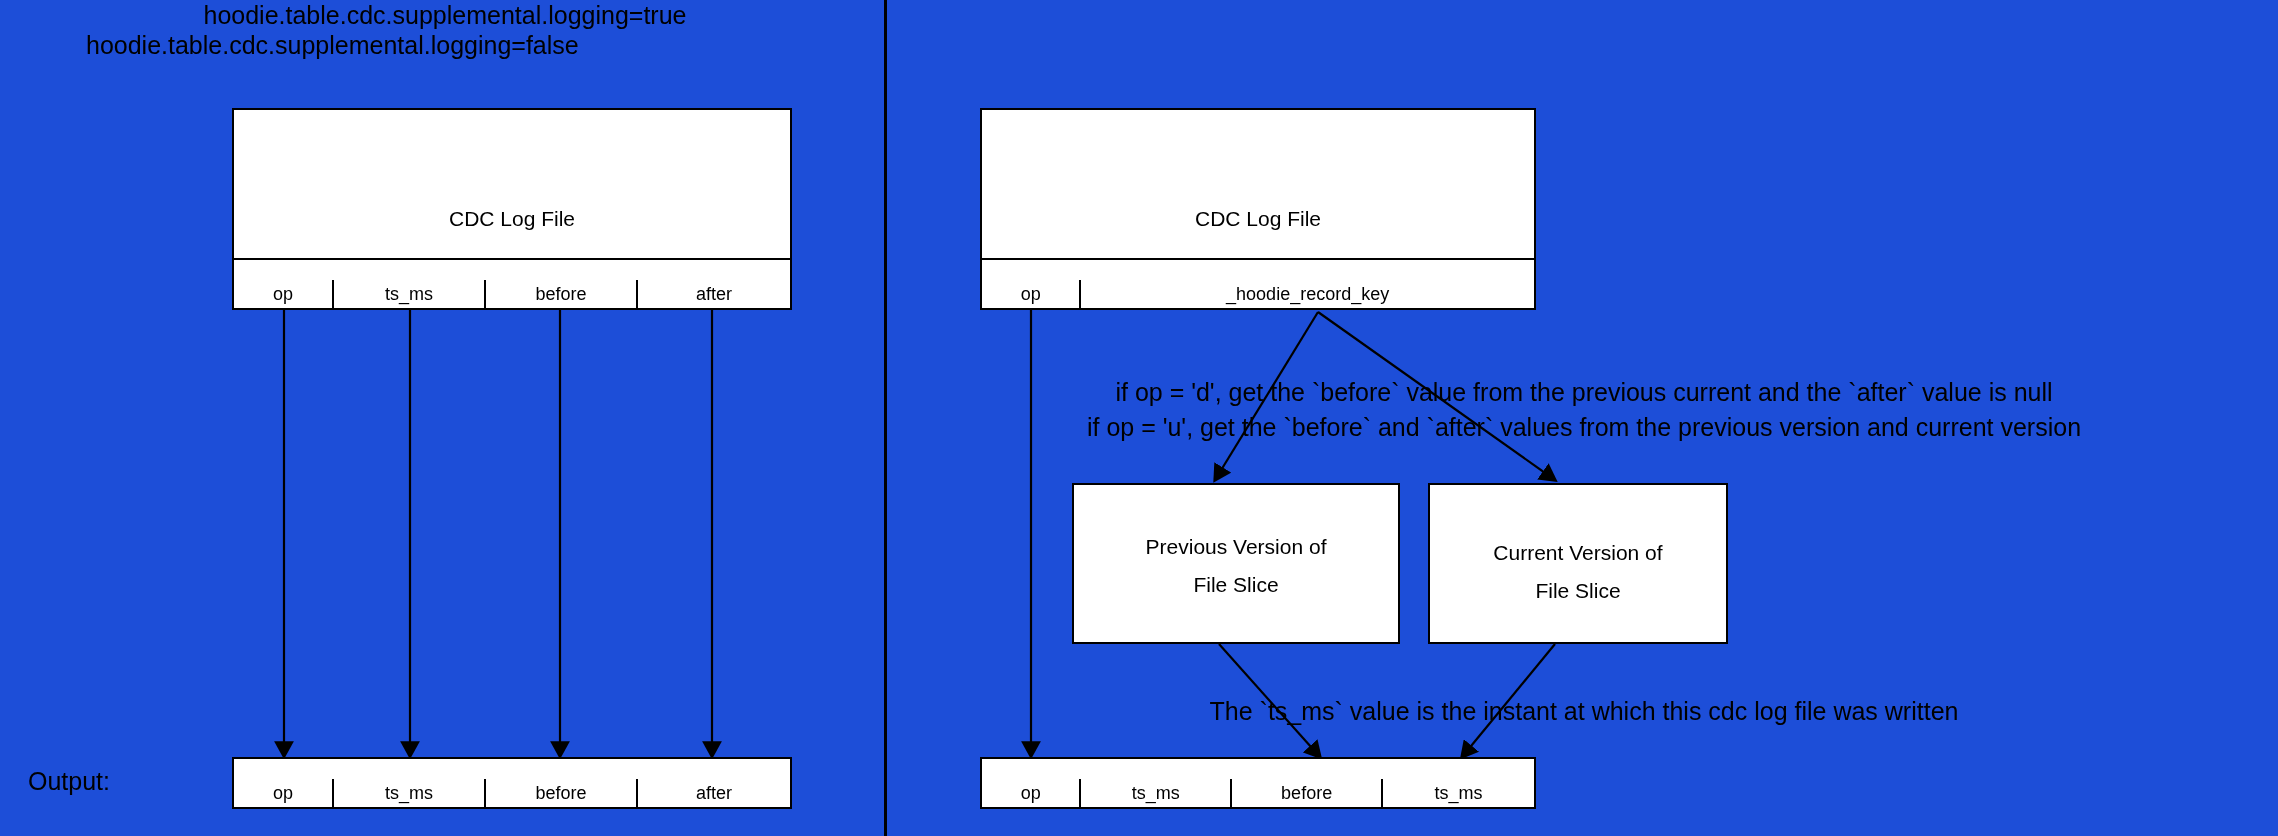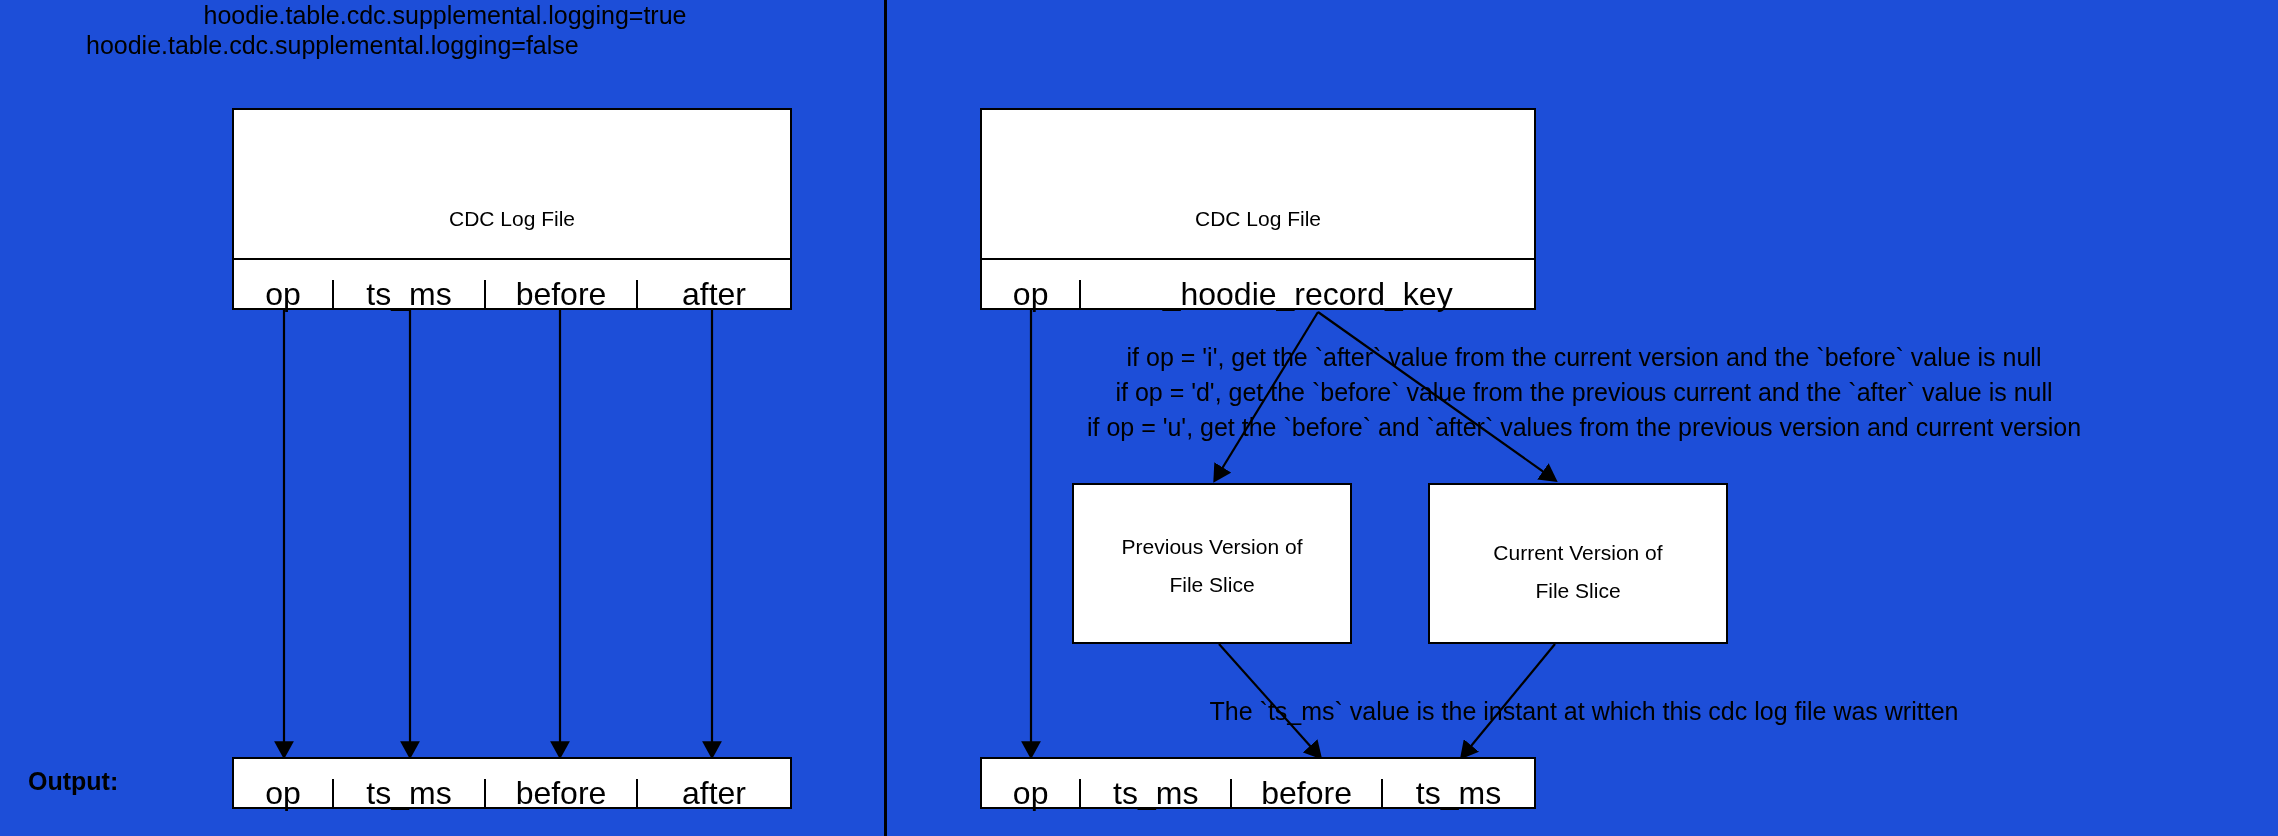--- a/index.html
+++ b/index.html
@@ -61,21 +61,21 @@
     box-sizing: border-box;
     border: 2px solid #000000;
     background: #ffffff;
   }
   .strip .cell {
     box-sizing: border-box;
     border-right: 2px solid #000000;
     display: flex;
     align-items: center;
     justify-content: center;
-    font-size: 32px;
+    font-size: 18px;
     white-space: nowrap;
     background: #ffffff;
     margin-top: 20px;
   }
   .strip .cell:last-child { border-right: none; border-radius: 6px; }
 
   
   .note {
     position: absolute;
     font-size: 25px;
@@ -139,45 +139,44 @@
     <div class="box-label" style="top:93px;">CDC Log File</div>
   </div>
 
   <div class="strip" style="left:232px; top:258px; width:560px; height:52px;">
     <div class="cell" style="width:100px;">op</div>
     <div class="cell" style="width:152px;">ts_ms</div>
     <div class="cell" style="width:152px;">before</div>
     <div class="cell" style="width:152px;">after</div>
   </div>
 
-  <div class="output-label" style="left:28px; top:767px;font-weight:bold;">Output:</div>
+  <div class="output-label" style="left:28px; top:767px;">Output:</div>
 
   <div class="strip" style="left:232px; top:757px; width:560px; height:52px;">
     <div class="cell" style="width:100px;">op</div>
     <div class="cell" style="width:152px;">ts_ms</div>
     <div class="cell" style="width:152px;">before</div>
     <div class="cell" style="width:152px;">after</div>
   </div>
 
   <div class="panel-title" style="left:890px; top:15px; width:1388px; text-align:left; padding-left:86px; box-sizing:border-box;">hoodie.table.cdc.supplemental.logging=false</div>
 
   <div class="box" style="left:980px; top:108px; width:556px; height:165px;">
     <div class="box-label" style="top:93px;">CDC Log File</div>
   </div>
 
   <div class="strip" style="left:980px; top:258px; width:556px; height:52px;">
     <div class="cell" style="width:100px;">op</div>
     <div class="cell" style="width:456px;">_hoodie_record_key</div>
   </div>
 
-  <div class="note" style="left:890px; top:340px; width:1388px;">if op = 'i', get the `after` value from the current version and the `before` value is null</div>
   <div class="note" style="left:890px; top:375px; width:1388px;">if op = 'd', get the `before` value from the previous current  and the `after` value is null</div>
   <div class="note" style="left:890px; top:410px; width:1388px;">if op = 'u', get the `before` and `after` values from the previous version and current version</div>
 
-  <div class="box" style="left:1072px; top:483px; width:280px; height:161px;">
+  <div class="box" style="left:1072px; top:483px; width:328px; height:161px;">
     <div class="box-label two-line" style="top:43px; line-height:38px;">
       <span>Previous Version of</span><br>
       <span>File Slice</span>
     </div>
   </div>
 
   <div class="box" style="left:1428px; top:483px; width:300px; height:161px;">
     <div class="box-label two-line" style="top:49px; line-height:38px;">
       <span>Current Version of</span><br>
       <span>File Slice</span>

